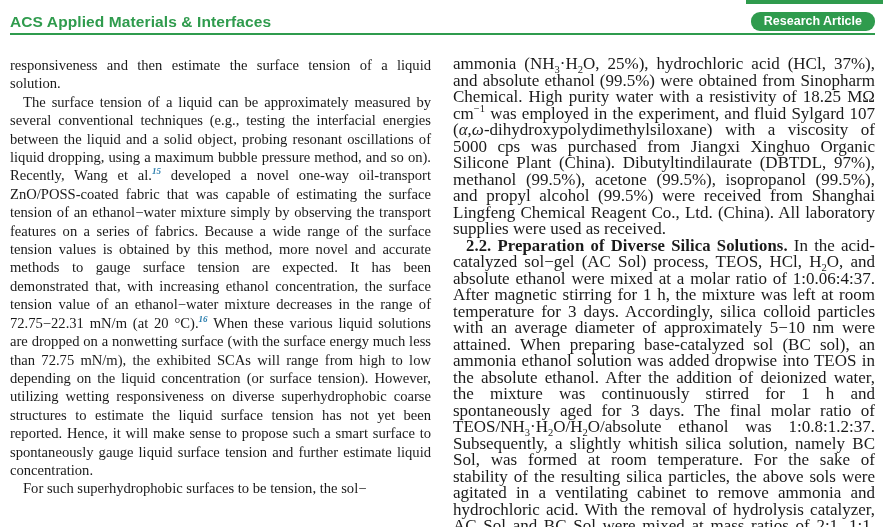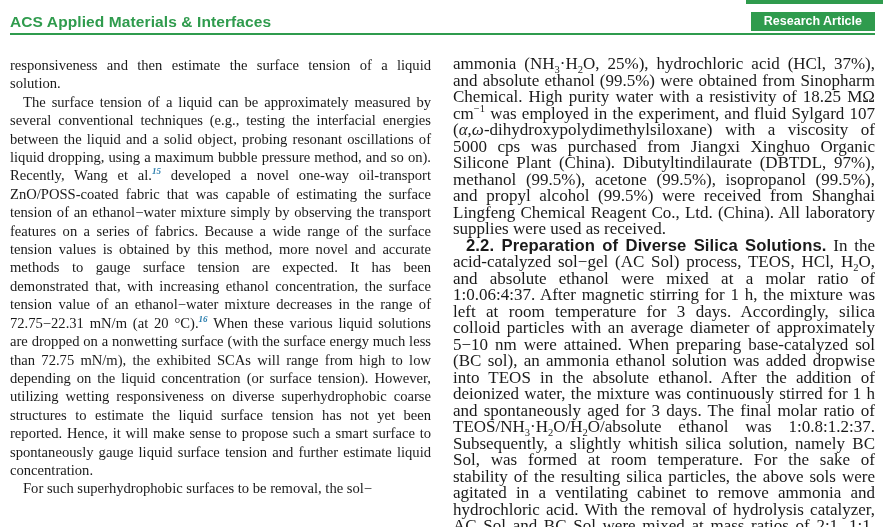--- a/index.html
+++ b/index.html
@@ -10,49 +10,49 @@
   }
   .top-strip{position:absolute;top:0;right:0;width:137px;height:4px;background:var(--accent);}
   header{padding:0 8px 12px 10px;position:relative;margin-top:6px;}
   .header-row{display:flex;align-items:flex-end;justify-content:space-between;margin-top:9px;height:22px;}
   .journal{
     font-family:"Liberation Sans",sans-serif;font-weight:bold;font-size:15.5px;
     color:var(--accent);letter-spacing:.1px;white-space:nowrap;
   }
   .badge{
     font-family:"Liberation Sans",sans-serif;font-weight:bold;font-size:12.5px;
-    color:#ffffff;background:var(--accent);padding:2px 13px 3px 13px;white-space:nowrap;
+    color:#ffffff;background:var(--accent);padding:2px 13px 3px 13px;white-space:nowrap;border-radius:9px;
   }
   .rule{border-bottom:2.5px solid var(--accent);margin-top:2px;}
   .columns{display:flex;gap:22px;padding:9px 8px 0 10px;}
   .col{text-align:justify;color:var(--text);}
   .col-left{flex:0 0 421px;font-size:14.6px;line-height:18.4px;}
   .col-right{flex:1 1 auto;font-size:17px;line-height:16.5px;}
   p.para{margin:0;}
   p.para.indent{text-indent:13px;}
-  .col b{font-family:Liberation Sans, sans-serif;font-size:.98em;letter-spacing:.1px;}
+  .col b{font-family:Liberation Serif, serif;font-size:.98em;letter-spacing:.1px;}
   sup,sub{font-size:.62em;line-height:0;}
   sup.ref{color:var(--ref);font-weight:bold;font-style:italic;}
 </style>
 </head>
 <body style="--accent: #2f9b4d; --ref: #2d7fae; --text: #1a1a1a;">
 
 <div class="top-strip"></div>
 
 <header>
   <div class="header-row">
     <span class="journal">ACS Applied Materials &amp; Interfaces</span>
     <span class="badge">Research Article</span>
   </div>
   <div class="rule"></div>
 </header>
 
 <main class="columns">
   <section class="col col-left" id="left-col">
       <p class="para">responsiveness and then estimate the surface tension of a liquid solution.</p>
       <p class="para indent">The surface tension of a liquid can be approximately measured by several conventional techniques (e.g., testing the interfacial energies between the liquid and a solid object, probing resonant oscillations of liquid dropping, using a maximum bubble pressure method, and so on). Recently, Wang et al.<sup class="ref">15</sup> developed a novel one-way oil-transport ZnO/POSS-coated fabric that was capable of estimating the surface tension of an ethanol−water mixture simply by observing the transport features on a series of fabrics. Because a wide range of the surface tension values is obtained by this method, more novel and accurate methods to gauge surface tension are expected. It has been demonstrated that, with increasing ethanol concentration, the surface tension value of an ethanol−water mixture decreases in the range of 72.75−22.31 mN/m (at 20 °C).<sup class="ref">16</sup> When these various liquid solutions are dropped on a nonwetting surface (with the surface energy much less than 72.75 mN/m), the exhibited SCAs will range from high to low depending on the liquid concentration (or surface tension). However, utilizing wetting responsiveness on diverse superhydrophobic coarse structures to estimate the liquid surface tension has not yet been reported. Hence, it will make sense to propose such a smart surface to spontaneously gauge liquid surface tension and further estimate liquid concentration.</p>
-      <p class="para indent">For such superhydrophobic surfaces to be removal, the sol−</p>
+      <p class="para indent">For such superhydrophobic surfaces to be tension, the sol−</p>
     </section>
   <section class="col col-right" id="right-col">
       <p class="para">ammonia (NH<sub>3</sub>·H<sub>2</sub>O, 25%), hydrochloric acid (HCl, 37%), and absolute ethanol (99.5%) were obtained from Sinopharm Chemical. High purity water with a resistivity of 18.25 MΩ cm<sup>−1</sup> was employed in the experiment, and fluid Sylgard 107 (<i>α</i>,<i>ω</i>-dihydroxypolydimethylsiloxane) with a viscosity of 5000 cps was purchased from Jiangxi Xinghuo Organic Silicone Plant (China). Dibutyltindilaurate (DBTDL, 97%), methanol (99.5%), acetone (99.5%), isopropanol (99.5%), and propyl alcohol (99.5%) were received from Shanghai Lingfeng Chemical Reagent Co., Ltd. (China). All laboratory supplies were used as received.</p>
       <p class="para indent"><b>2.2. Preparation of Diverse Silica Solutions.</b> In the acid-catalyzed sol−gel (AC Sol) process, TEOS, HCl, H<sub>2</sub>O, and absolute ethanol were mixed at a molar ratio of 1:0.06:4:37. After magnetic stirring for 1 h, the mixture was left at room temperature for 3 days. Accordingly, silica colloid particles with an average diameter of approximately 5−10 nm were attained. When preparing base-catalyzed sol (BC sol), an ammonia ethanol solution was added dropwise into TEOS in the absolute ethanol. After the addition of deionized water, the mixture was continuously stirred for 1 h and spontaneously aged for 3 days. The final molar ratio of TEOS/NH<sub>3</sub>·H<sub>2</sub>O/H<sub>2</sub>O/absolute ethanol was 1:0.8:1.2:37. Subsequently, a slightly whitish silica solution, namely BC Sol, was formed at room temperature. For the sake of stability of the resulting silica particles, the above sols were agitated in a ventilating cabinet to remove ammonia and hydrochloric acid. With the removal of hydrolysis catalyzer, AC Sol and BC Sol were mixed at mass ratios of 2:1, 1:1, 1:8, and 1:16 (the content of BC sol was 33.33, 50, 88.89, and 94%, respectively) under magnetic stirring for 30 min to produce different acid−base-catalyzed hybrid silica solutions (collectively called AC/BC Sol).</p>
     </section>
 </main>
 
 </body></html>

